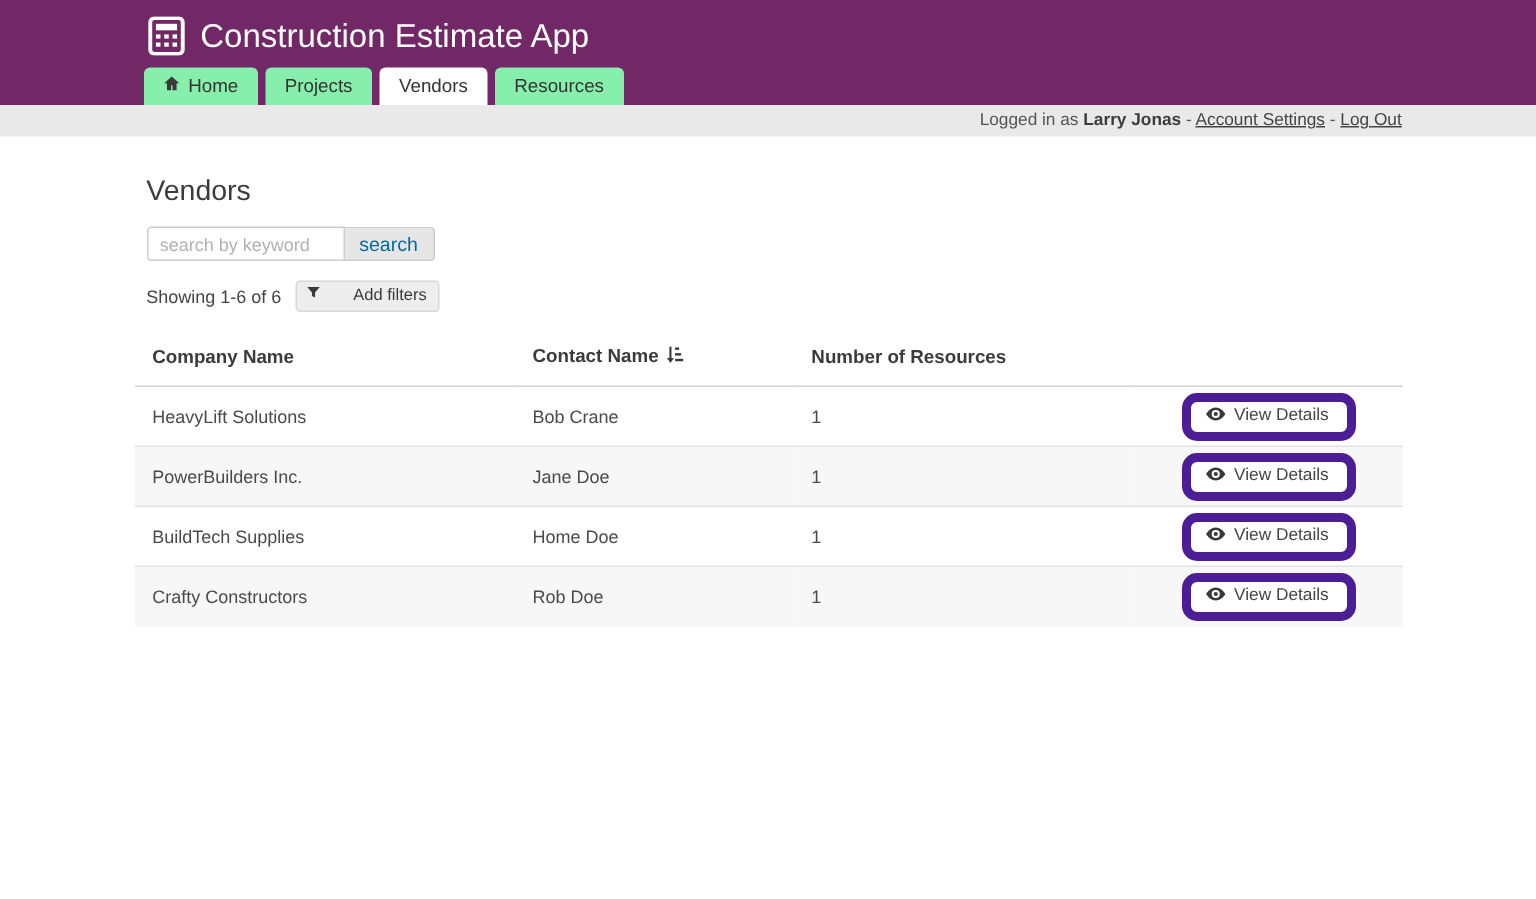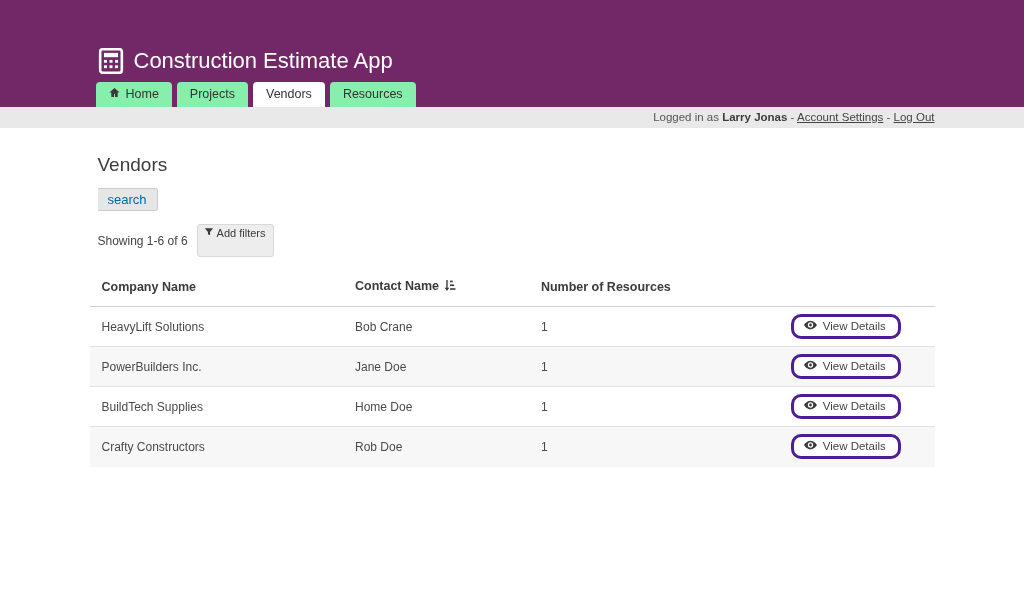--- a/index.html
+++ b/index.html
@@ -12,21 +12,20 @@
   }
   .container { width: 845px; margin: 0 auto; }
 
   
   .app-header { background: #722766; }
   .header-inner { width: 845px; margin: 0 auto; padding-top: 8px; }
   .app-title {
     display: flex; align-items: center; gap: 10px;
     color: #ffffff; font-size: 22px; font-weight: 400;
     padding: 3px 0 8px 8px;
-    margin-top: 37px;
   }
   .calc-icon { display: inline-flex; }
 
   
   .tabs { display: flex; gap: 5px; padding-left: 6px; }
   .tab {
     background: #86efac; color: #333333;
     font-size: 12.5px;
     padding: 5px 13px 6px 13px;
     border-radius: 4px 4px 0 0;
@@ -58,41 +57,41 @@
     height: 23px; background: #e7e6e6;
     border: 1px solid #cccccc; border-left: none;
     border-radius: 0 3px 3px 0;
     padding: 0 10px; font-size: 13px; color: #0369a1;
     cursor: pointer; font-family: "Liberation Sans", sans-serif;
   }
 
   .meta-row { display: flex; align-items: center; gap: 9px; margin: 13px 0 0 8px; font-size: 12px; color: #444444; }
   .add-filters-btn {
     background: #ededed; border: 1px solid #d8d8d8; border-radius: 3px;
-    padding: 2px 8px 17px 6px; font-size: 11px; color: #3a3a3a;
-    display: inline-flex; align-items: center; gap: 3px;
+    padding: 2px 8px 4px 6px; font-size: 11px; color: #3a3a3a;
+    display: inline-flex; align-items: center; gap: 22px;
     cursor: pointer; font-family: "Liberation Sans", sans-serif;
   }
 
   
   table { width: 100%; border-collapse: collapse; margin-top: 12px; }
   th {
     text-align: left; font-size: 12.5px; font-weight: 700; color: #3b3b3b;
     padding: 10px 12px 11px 12px; border-bottom: 1px solid #cfcfcf;
     white-space: nowrap;
   }
   th .sort-icon { vertical-align: -2px; margin-left: 4px; }
   td { font-size: 12px; color: #4a4a4a; padding: 0 12px; height: 40px; border-bottom: 1px solid #e2e2e2; }
   tbody tr:nth-child(even) { background: #f7f7f7; }
   tbody tr:last-child td { border-bottom: none; }
   col.c1 { width: 30%; } col.c2 { width: 22%; } col.c3 { width: 27%; } col.c4 { width: 21%; }
   td.action-cell { text-align: center; }
 
   .view-btn {
-    background: #ffffff; border: 3px solid #4c1d95; border-radius: 10px;
+    background: #ffffff; border: 6px solid #4c1d95; border-radius: 10px;
     padding: 3px 12px 4px 10px; font-size: 11.5px; color: #444444;
     display: inline-flex; align-items: center; gap: 6px;
     cursor: pointer; font-family: "Liberation Sans", sans-serif;
   }
 </style>
 </head>
 <body>
 
 <header class="app-header">
   <div class="header-inner">
@@ -141,20 +140,21 @@
     <span class="user-link">Account Settings</span>
     <span>-</span>
     <span class="user-link">Log Out</span>
   </div>
 </div>
 
 <main class="container">
   <h2 class="page-title">Vendors</h2>
 
   <div class="search-row">
+    <input class="search-input" type="text" placeholder="search by keyword" style="">
     <button class="search-btn">search</button>
   </div>
 
   <div class="meta-row">
     <span>Showing 1-6 of 6</span>
     <button class="add-filters-btn">
       <span>
         <svg width="10" height="10" viewBox="0 0 24 24">
             <path d="M2 3h20l-7.5 9v8l-5-2.5V12L2 3z" fill="#3a3a3a"></path>
           </svg>

